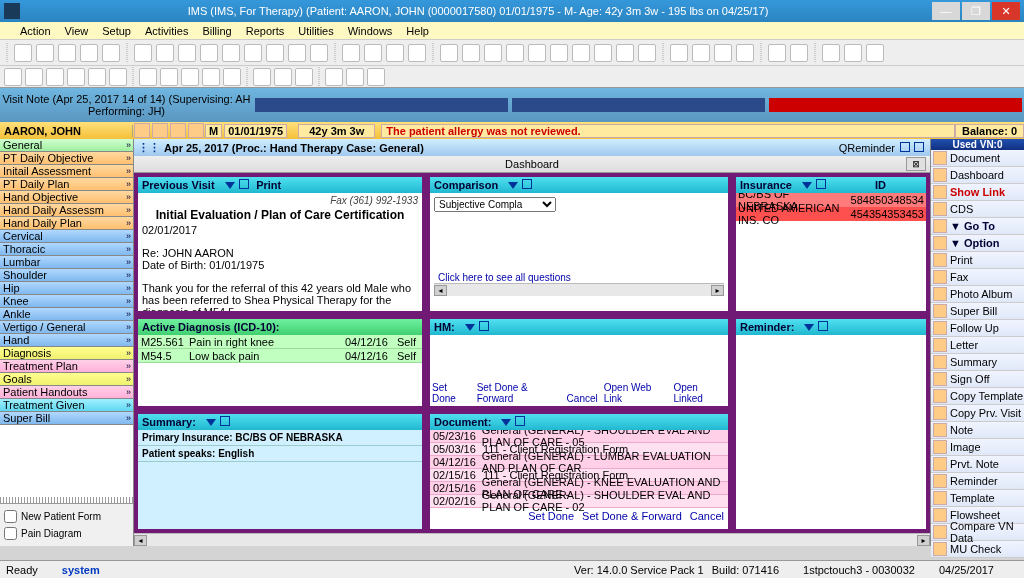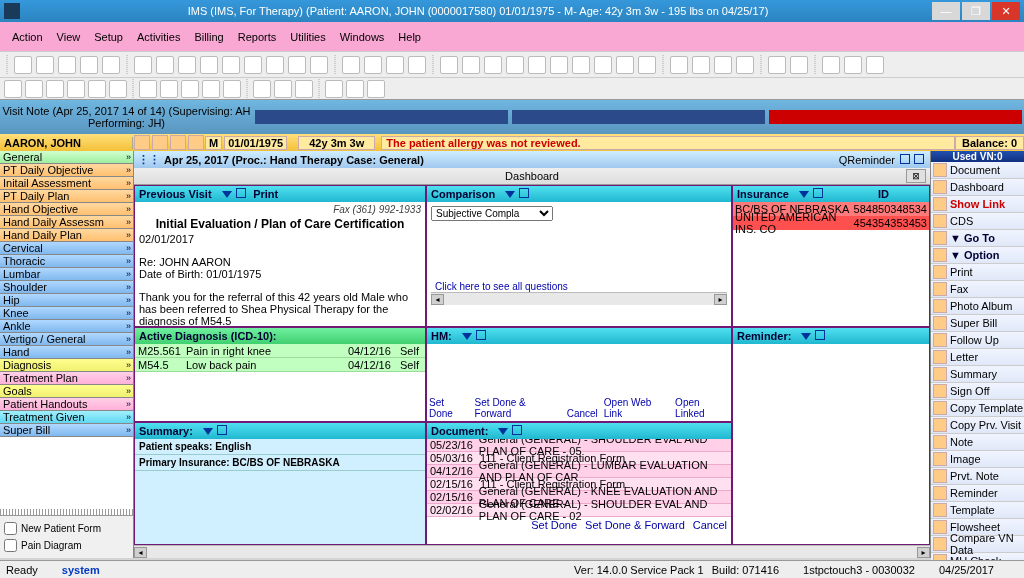--- a/index.html
+++ b/index.html
@@ -3,21 +3,21 @@
 <meta charset="utf-8">
 <style>
 *{box-sizing:border-box;margin:0;padding:0;font-family:Tahoma,Verdana,sans-serif;font-size:11px}
 body{background:#d4d4d4;width:1024px;height:578px;overflow:hidden;position:relative}
 .titlebar{height:22px;background:linear-gradient(#3598db,#2b84c0);color:#fff;display:flex;align-items:center;padding:0 4px}
 .titlebar .ticon{width:16px;height:16px;background:#1a3a5a;margin-right:4px;display:inline-block}
 .titlebar .ttext{flex:1;text-align:center;font-size:11px}
 .winbtns{display:flex;gap:2px}
 .winbtn{width:28px;height:18px;background:#d8d8d8;display:flex;align-items:center;justify-content:center;font-size:11px;cursor:pointer}
 .winbtn.close{background:#d9362a;color:#fff}
-.menubar{height:30px;background:#f9a8d4;display:flex;align-items:center;padding:0 12px;gap:14px;border-bottom:1px solid #ccc}
+.menubar{height:18px;background:#fef9c3;display:flex;align-items:center;padding:0 20px;gap:14px;border-bottom:1px solid #ccc}
 .menubar span{cursor:pointer}
 .toolbar{height:26px;background:#eee;display:flex;align-items:center;padding:0 4px;gap:4px;border-bottom:1px solid #ccc}
 .tb-ic{width:18px;height:18px;background:#fff;border:1px solid #bbb;border-radius:2px}
 .tb-sep{width:2px;height:20px;background:repeating-linear-gradient(#ccc,#ccc 1px,transparent 1px,transparent 2px);margin:0 2px}
 .subtool{height:22px;background:#eee;display:flex;align-items:center;padding:0 4px;gap:3px;border-bottom:1px solid #999}
 .visithdr{height:34px;background:linear-gradient(#6fb6e0,#5a96c0);text-align:center;font-size:12px;color:#000;display:flex;align-items:center}
 .visithdr span{flex:1}
 .vh-ic{width:14px;height:14px;background:#c00;margin:0 2px}
 .vh-ic.b{background:#2a4a8a}
 .patientbar{height:17px;background:linear-gradient(#ffe07a,#f4c038);display:flex;align-items:center;font-weight:bold}
@@ -42,21 +42,21 @@
 .nav-bottom label{display:flex;align-items:center;gap:4px;font-size:10px;padding:2px 0}
 .nav-spacer{flex:1;background:#fff}
 .center{flex:1;display:flex;flex-direction:column;border-left:1px solid #888;border-right:1px solid #888;overflow:hidden}
 .datebar{height:17px;background:linear-gradient(#d0eeff,#a0c8ee);display:flex;align-items:center;padding:0 4px;font-weight:bold;font-size:10px}
 .datebar .qrem{margin-left:auto;font-weight:normal}
 .ctriangle{display:inline-block;width:0;height:0;border-left:5px solid transparent;border-right:5px solid transparent;border-top:7px solid #039;margin:0 2px;cursor:pointer}
 .csq{display:inline-block;width:10px;height:10px;border:1px solid #039;margin:0 2px;cursor:pointer}
 .dashhdr{height:17px;background:linear-gradient(#eee,#ddd);text-align:center;font-size:12px;border-bottom:1px solid #999;display:flex;align-items:center;justify-content:center;position:relative}
 .dashhdr .x{position:absolute;right:4px;width:20px;height:14px;background:#e0e0e0;border:1px solid #999;display:flex;align-items:center;justify-content:center;font-size:9px}
 .dashgrid{flex:1;display:grid;grid-template-columns:292px 306px 1fr;grid-template-rows:142px 95px 1fr;overflow:hidden}
-.panel{border:1px solid #701a75;display:flex;flex-direction:column;overflow:hidden;background:#84cc16}
+.panel{border:4px solid #701a75;display:flex;flex-direction:column;overflow:hidden;background:#84cc16}
 .phdr{height:16px;background:linear-gradient(#50e0f0,#20b8d0);display:flex;align-items:center;padding-left:4px;font-weight:bold;font-size:10px;color:#003}
 .phdr .pctl{margin-left:8px}
 .pbody{flex:1;overflow:hidden;font-size:10px;background:#fff}
 .prevvisit{grid-column:1;grid-row:1}
 .prevvisit .pbody{padding:2px 4px}
 .faxline{font-style:italic;font-size:10px;text-align:right;color:#444}
 .doctitle{font-size:12px;font-weight:bold;text-align:center;margin:2px 0}
 .comparison{grid-column:2;grid-row:1}
 .comparison .pbody{padding:4px}
 .comparison select{font-size:10px;width:122px}
@@ -411,22 +411,22 @@
             <span class="hmlnk">Open Linked</span>
           </div>
       </div>
 
       <div class="panel summary">
         <div class="phdr">
             <span>Summary:</span>
             <span class="pctl"><span class="ctriangle"></span><span class="csq"></span></span>
           </div>
         <div class="pbody" id="sumbody">
+            <div class="sumrow">Primary Insurance:  BC/BS OF NEBRASKA</div>
             <div class="sumrow">Patient speaks: English</div>
-            <div class="sumrow">Primary Insurance:  BC/BS OF NEBRASKA</div>
           </div>
       </div>
 
       <div class="panel documents">
         <div class="phdr">
             <span>Document:</span>
             <span class="pctl"><span class="ctriangle"></span><span class="csq"></span></span>
           </div>
         <div class="pbody" id="docbody">
             <div class="docrow">

